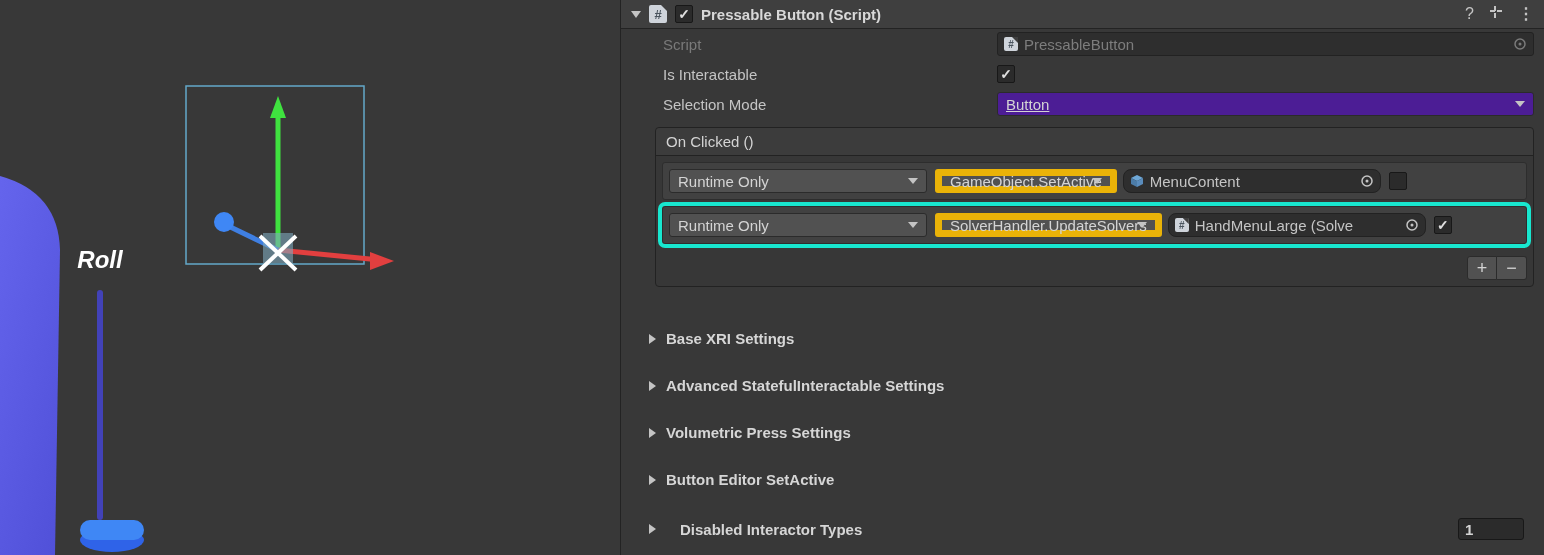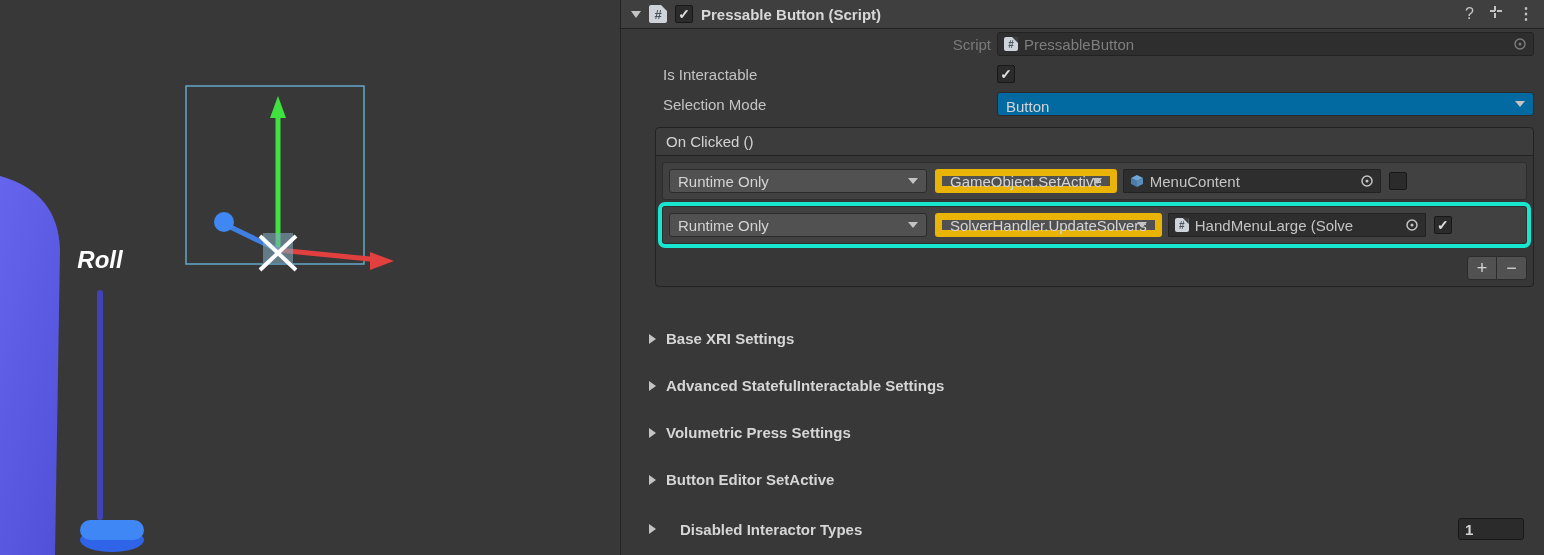--- a/index.html
+++ b/index.html
@@ -27,44 +27,44 @@
     width: 18px; height: 18px; background: #2b2b2b; border: 1px solid #181818; border-radius: 2px;
     display: flex; align-items: center; justify-content: center; cursor: pointer; flex: 0 0 18px;
   }
   .checkbox.checked::after { content: "✓"; color: #e0e0e0; font-size: 14px; line-height: 1; font-weight: bold; }
   .comp-title { font-weight: 600; color: #d8d8d8; flex: 1; }
   .hdr-icons { display: flex; gap: 14px; align-items: center; color: #c4c4c4; }
   .hdr-icon { cursor: pointer; font-size: 16px; }
 
   .label-col { width: 360px; flex: 0 0 360px; padding-left: 32px; }
   .row { display: flex; align-items: center; min-height: 30px; padding: 2px 10px; gap: 6px; }
-  .disabled-text { color: #7a7a7a; text-align: right; }
+  .disabled-text { color: #7a7a7a; }
   .object-field {
     flex: 1; height: 24px; background: #2e2e2e; border: 1px solid #222; border-radius: 3px;
     display: flex; align-items: center; padding: 0 6px; gap: 6px; position: relative; color: #7d7d7d; overflow: hidden; white-space: nowrap;
   }
   .object-picker { position: absolute; right: 6px; top: 50%; transform: translateY(-50%); cursor: pointer; }
   .object-picker svg { display: block; }
   .dropdown {
-    flex: 1; height: 24px; background: #0369a1; border: 1px solid #2b2b2b; border-radius: 3px;
-    display: flex; align-items: flex-end; padding: 0 8px; position: relative; cursor: pointer; color: #d4d4d4;
+    flex: 1; height: 24px; background: #4c1d95; border: 1px solid #2b2b2b; border-radius: 3px;
+    display: flex; align-items: center; padding: 0 8px; position: relative; cursor: pointer; color: #d4d4d4; text-decoration: underline;
   }
   .dropdown::after { content: ""; position: absolute; right: 8px; top: 50%; transform: translateY(-50%); width: 0; height: 0; border-left: 5px solid transparent; border-right: 5px solid transparent; border-top: 6px solid #c4c4c4; }
 
   .event-block { margin: 8px 10px 16px 34px; border: 1px solid #222; border-radius: 4px; background: #373737; }
   .event-title { background: #3c3c3c; padding: 5px 10px; border-bottom: 1px solid #222; color: #d4d4d4; border-radius: 4px 4px 0 0; }
   .event-body { padding: 6px; display: flex; flex-direction: column; gap: 6px; }
   .event-entry { background: #414141; border: 1px solid #2d2d2d; border-radius: 3px; padding: 6px; display: flex; flex-direction: row; gap: 6px; }
   .event-entry.highlight { outline: 4px solid #18e7cf; outline-offset: 0; }
   .entry-row { display: flex; gap: 8px; align-items: center; }
   .entry-dd { width: 258px; flex: 0 0 258px; height: 24px; background: #515151; border: 1px solid #2b2b2b; border-radius: 3px; display: flex; align-items: center; padding: 0 8px; position: relative; cursor: pointer; color: #d4d4d4; }
   .entry-dd::after { content: ""; position: absolute; right: 8px; top: 50%; transform: translateY(-50%); width: 0; height: 0; border-left: 5px solid transparent; border-right: 5px solid transparent; border-top: 6px solid #c4c4c4; }
   .entry-func { flex: 1; height: 24px; background: #515151; border: 7px solid #eab308; border-radius: 3px; display: flex; align-items: center; padding: 0 8px; position: relative; cursor: pointer; color: #d4d4d4; }
   .entry-func::after { content: ""; position: absolute; right: 8px; top: 50%; transform: translateY(-50%); width: 0; height: 0; border-left: 5px solid transparent; border-right: 5px solid transparent; border-top: 6px solid #c4c4c4; }
-  .entry-obj { width: 258px; flex: 0 0 258px; height: 24px; background: #2e2e2e; border: 1px solid #222; border-radius: 1px; display: flex; align-items: center; padding: 0 6px; gap: 6px; position: relative; color: #c4c4c4; overflow: hidden; white-space: nowrap; }
+  .entry-obj { width: 258px; flex: 0 0 258px; height: 24px; background: #2e2e2e; border: 1px solid #222; border-radius: 8px; display: flex; align-items: center; padding: 0 6px; gap: 6px; position: relative; color: #c4c4c4; overflow: hidden; white-space: nowrap; }
   .cube-icon { width: 14px; height: 14px; }
   .event-footer { display: flex; justify-content: flex-end; padding: 6px; gap: 0; }
   .sq-btn { width: 30px; height: 24px; background: #515151; border: 1px solid #2b2b2b; display: flex; align-items: center; justify-content: center; cursor: pointer; color: #d4d4d4; font-size: 18px; line-height: 1; }
   .sq-btn:first-child { border-radius: 3px 0 0 3px; }
   .sq-btn:last-child { border-radius: 0 3px 3px 0; border-left: 0; }
 
   .foldout-row { display: flex; align-items: center; gap: 10px; padding: 3px 10px 3px 28px; cursor: pointer; color: #d6d6d6; font-weight: 600; margin-top: 24px; }
   .foldout-row .foldout.right { flex: 0 0 auto; }
   .list-tail { display: flex; align-items: center; gap: 6px; padding-right: 10px; }
   .int-field { width: 66px; height: 22px; background: #2b2b2b; border: 1px solid #181818; border-radius: 3px; color: #d4d4d4; padding: 0 6px; display: flex; align-items: center; justify-content: flex-start; }

